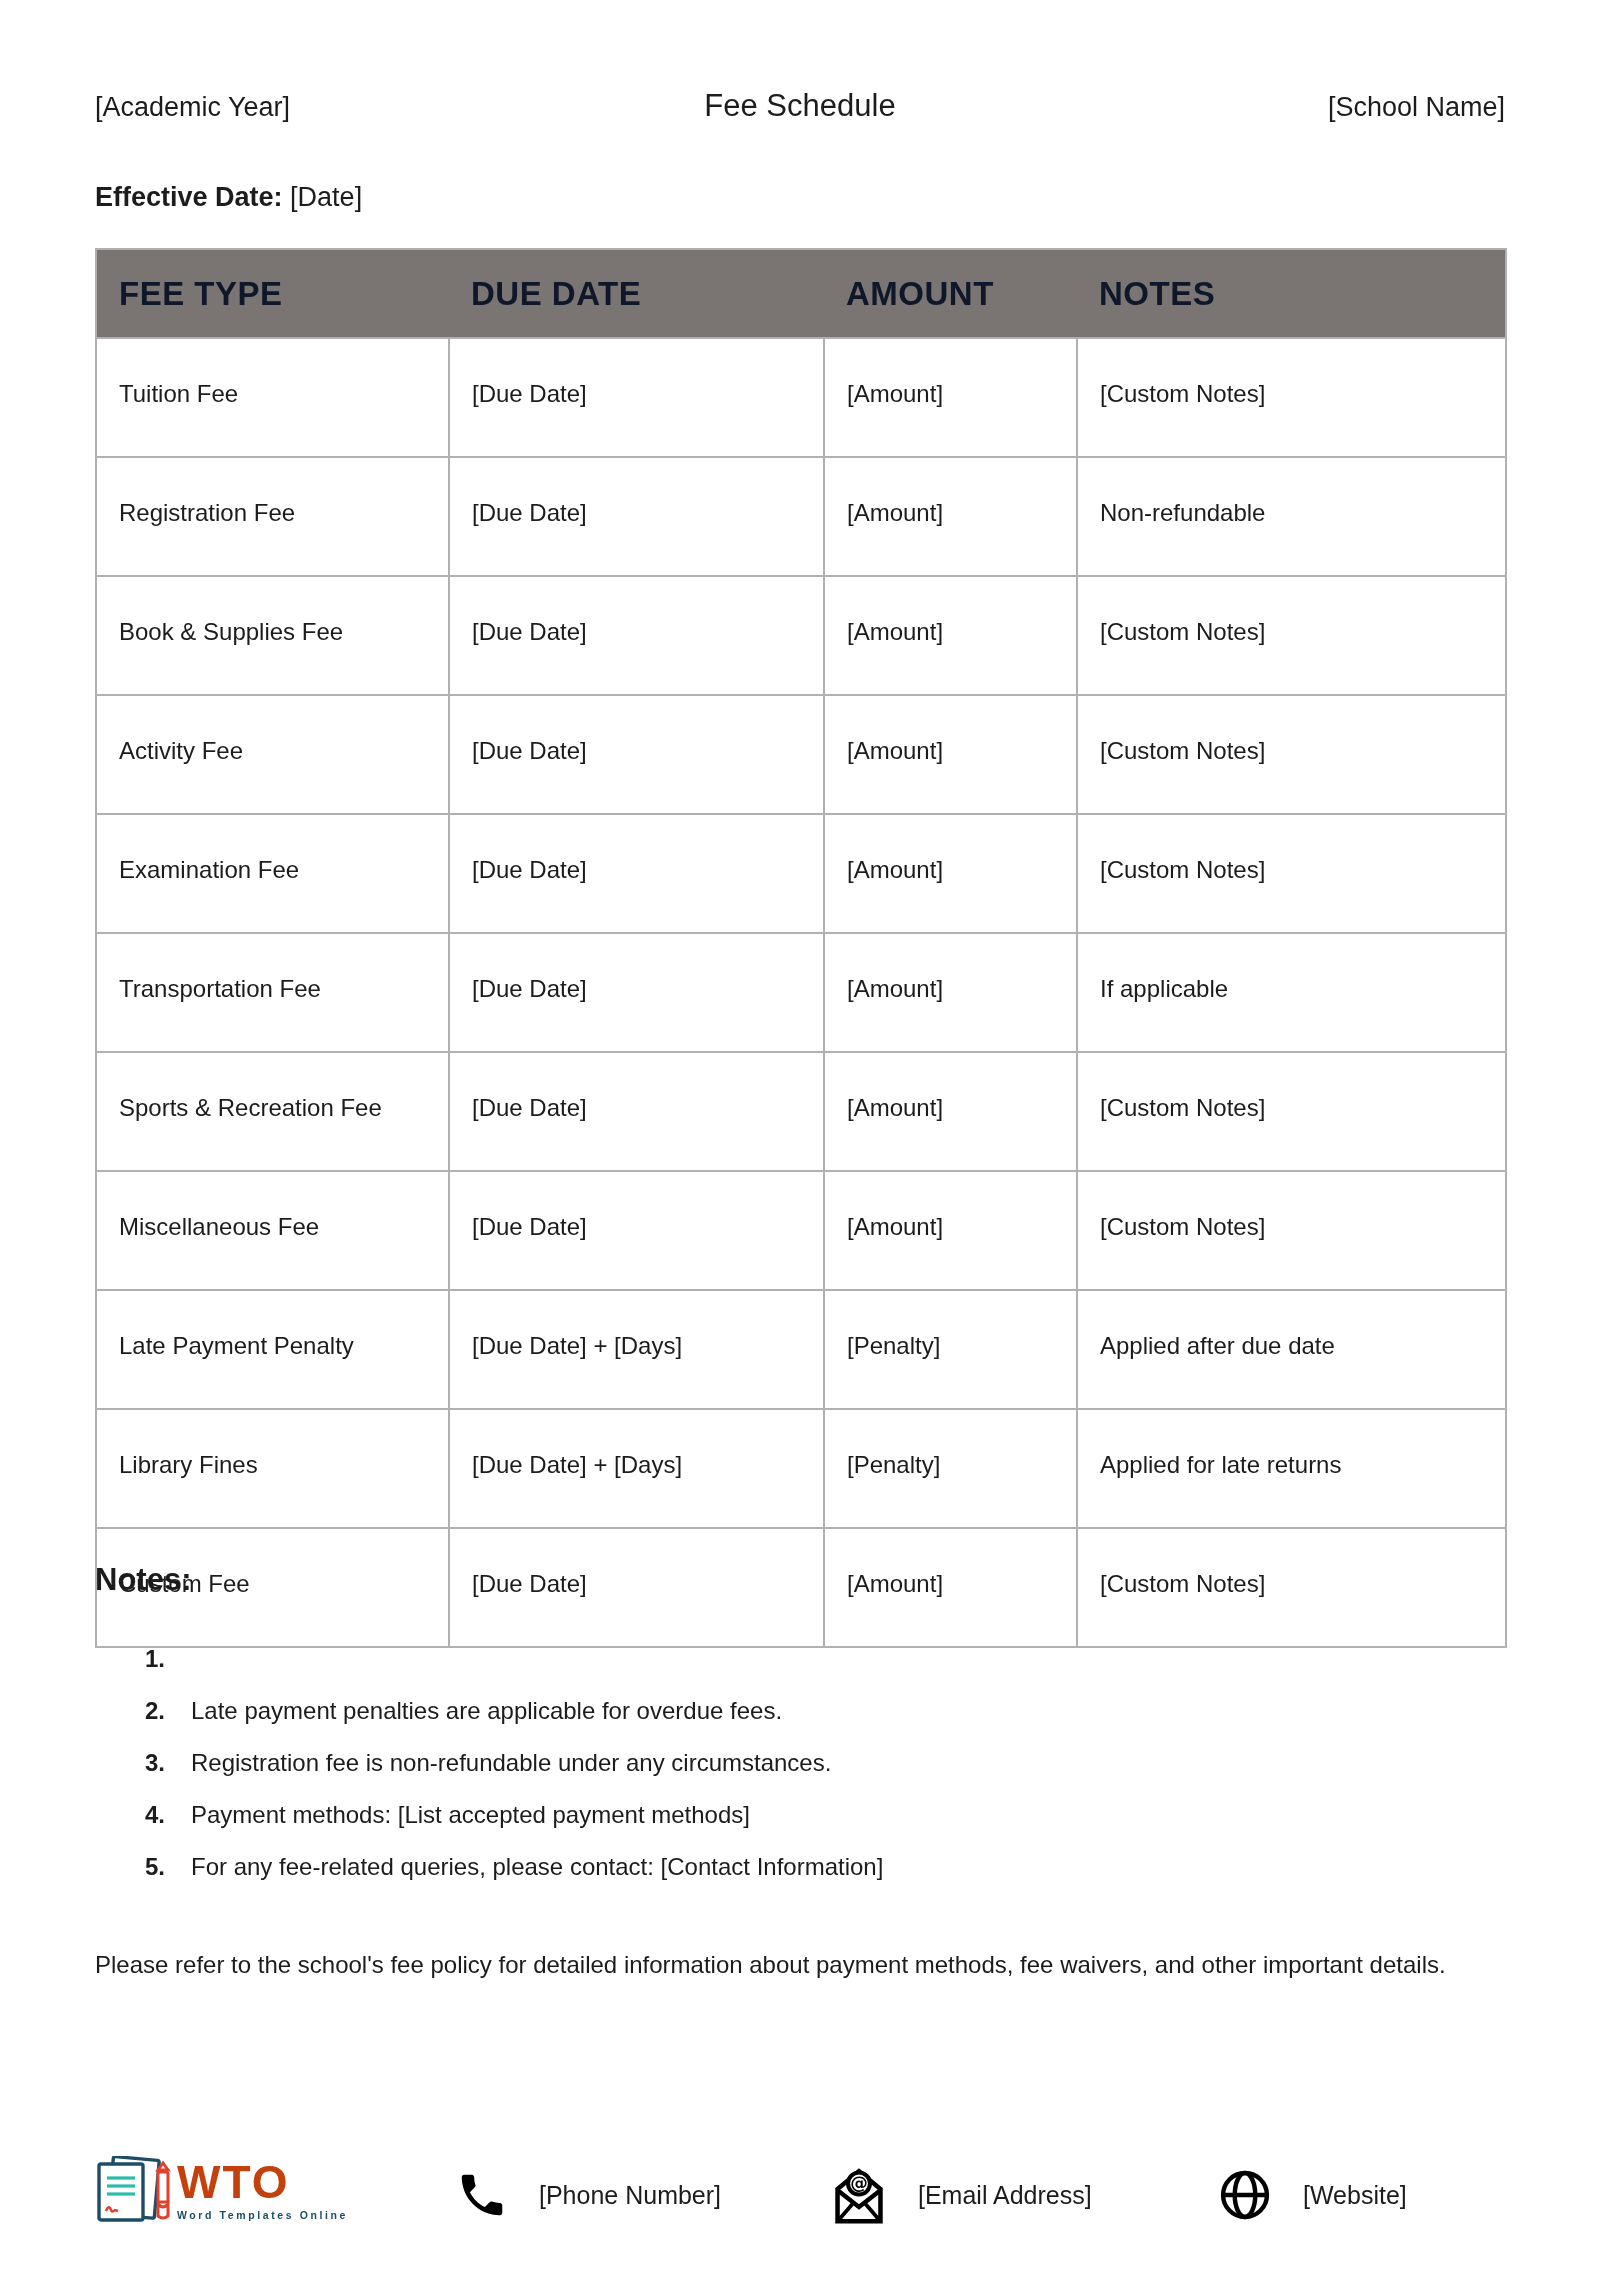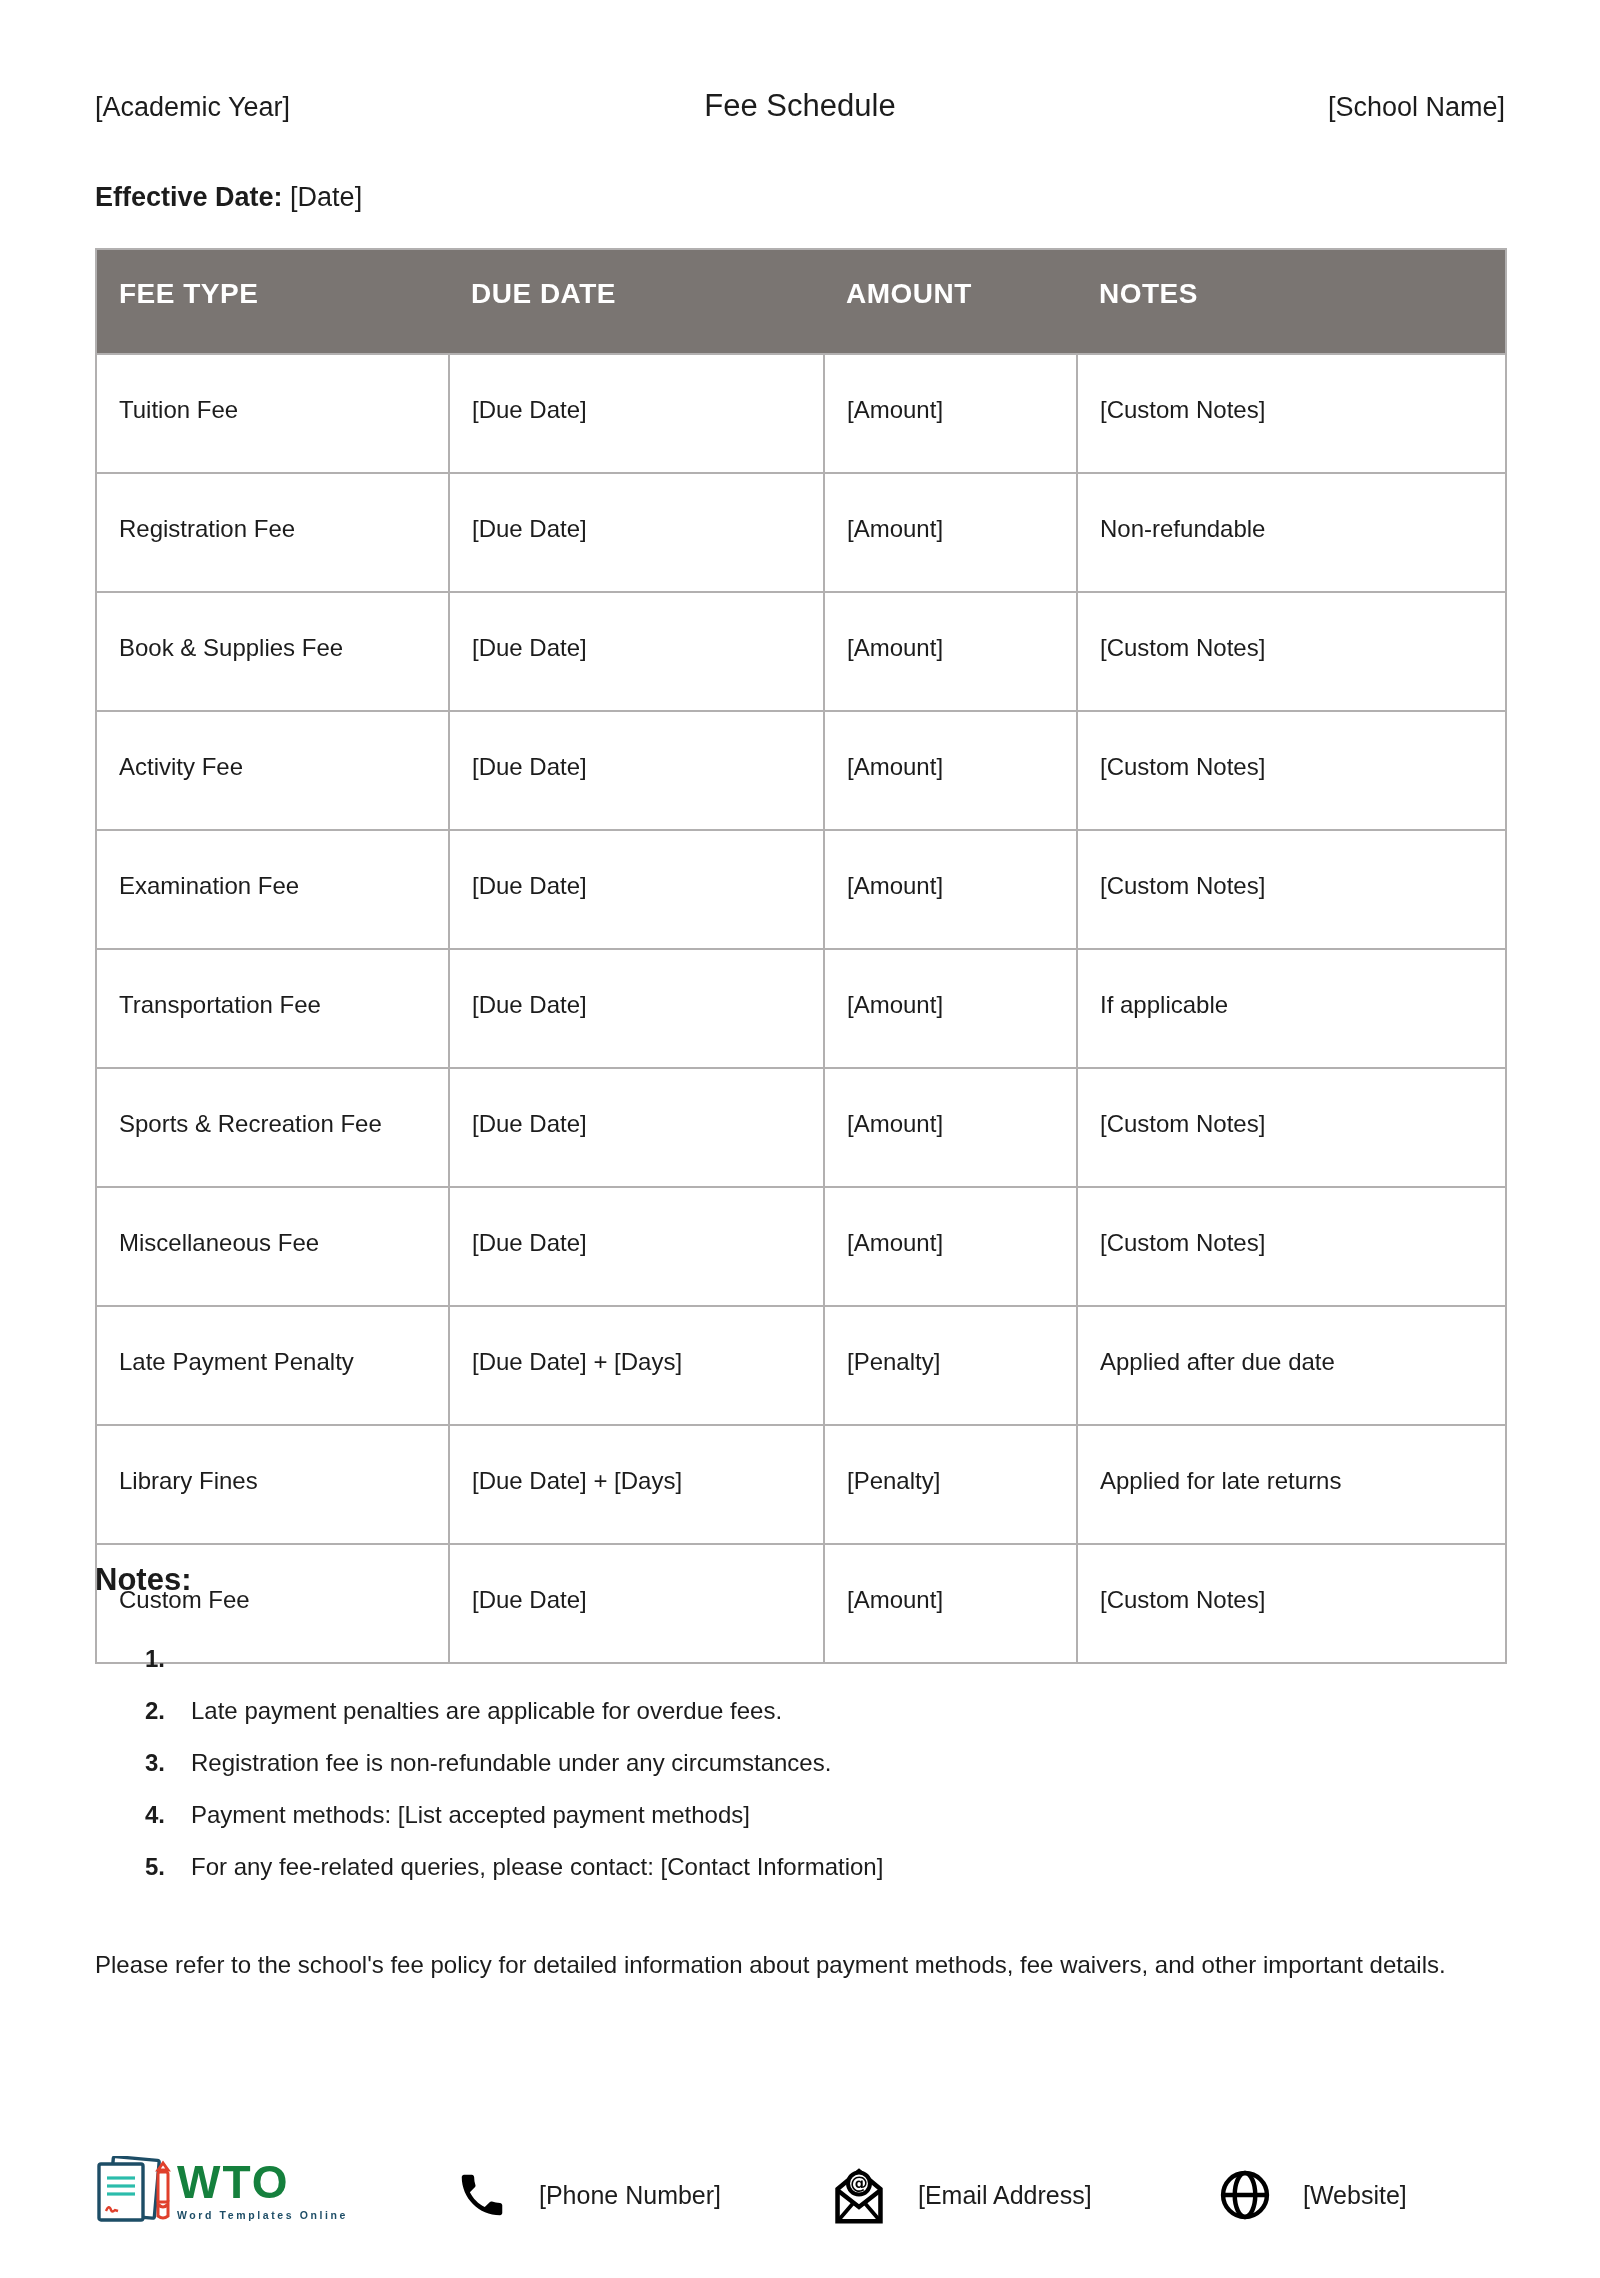--- a/index.html
+++ b/index.html
@@ -28,27 +28,27 @@
 
   
   table.fee-table {
     position:absolute; top:248px; left:95px;
     width:1410px;
     border-collapse:collapse;
     table-layout:fixed;
   }
   table.fee-table th {
     background:#7a7572;
-    color:#ffffff;
-    font-size:28px;
+    color:#0f172a;
+    font-size:33px;
     font-weight:bold;
     letter-spacing:0.5px;
     text-align:left;
     height:87px;
-    padding:0 8px 16px 22px;
+    padding:0 8px 0 22px;
     border:none;
   }
   table.fee-table td {
     border:2px solid #b2b0b0;
     background:#ffffff;
     font-size:24px;
     height:109px;
     padding:0 8px 8px 22px;
     vertical-align:middle;
   }
@@ -79,21 +79,21 @@
     position:absolute; top:1918px; left:95px; width:1412px;
     font-size:24px; line-height:46px;
   }
 
   
   .footer { position:absolute; top:2156px; left:95px; right:95px; height:90px; }
   .logo { position:absolute; left:0; top:0; display:flex; align-items:flex-start; }
   .logo-mark { width:78px; height:72px; }
   .logo-textwrap { margin-left:4px; margin-top:6px; }
   .logo-acronym {
-    font-size:46px; font-weight:bold; color:#15803d;
+    font-size:46px; font-weight:bold; color:#c2410c;
     letter-spacing:2px; line-height:40px; display:block;
   }
   .logo-tagline {
     display:block; margin-top:7px;
     font-size:10.5px; font-weight:bold; color:#1d4d66;
     letter-spacing:2.6px; white-space:nowrap;
   }
   .contact-group { position:absolute; top:0; display:flex; align-items:center; height:78px; }
   .contact-group .cicon { flex:0 0 auto; display:block; }
   .contact-group .clabel { font-size:25px; margin-left:30px; white-space:nowrap; }

